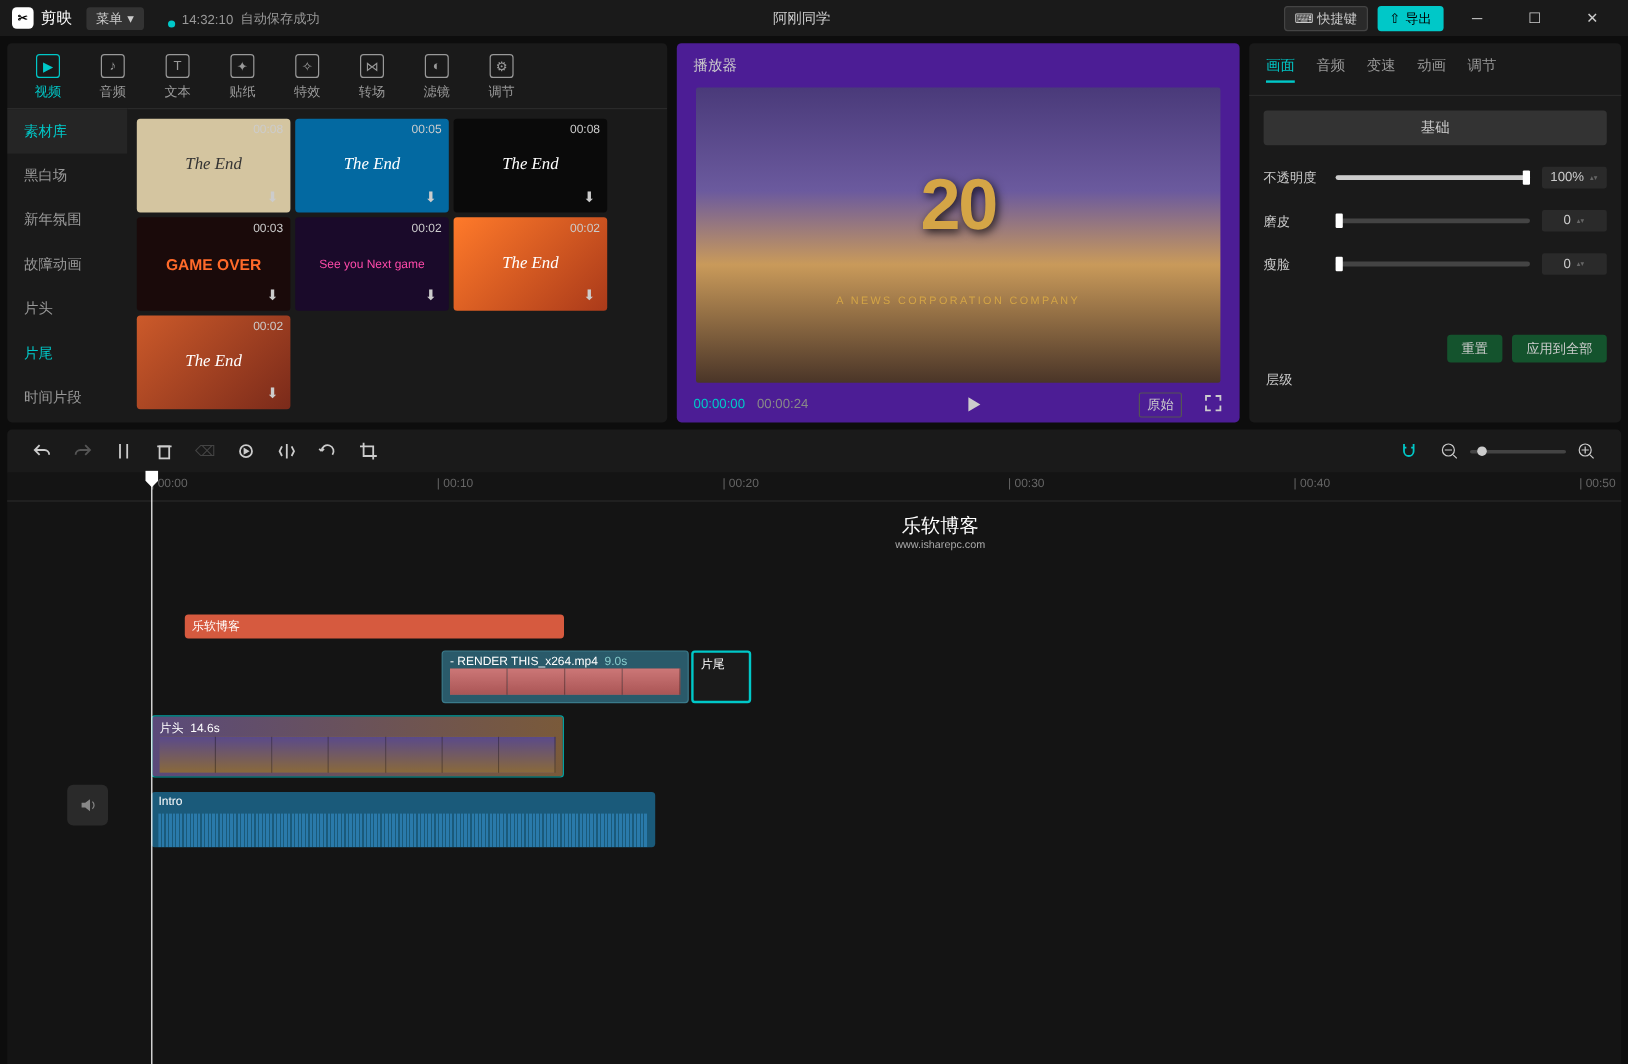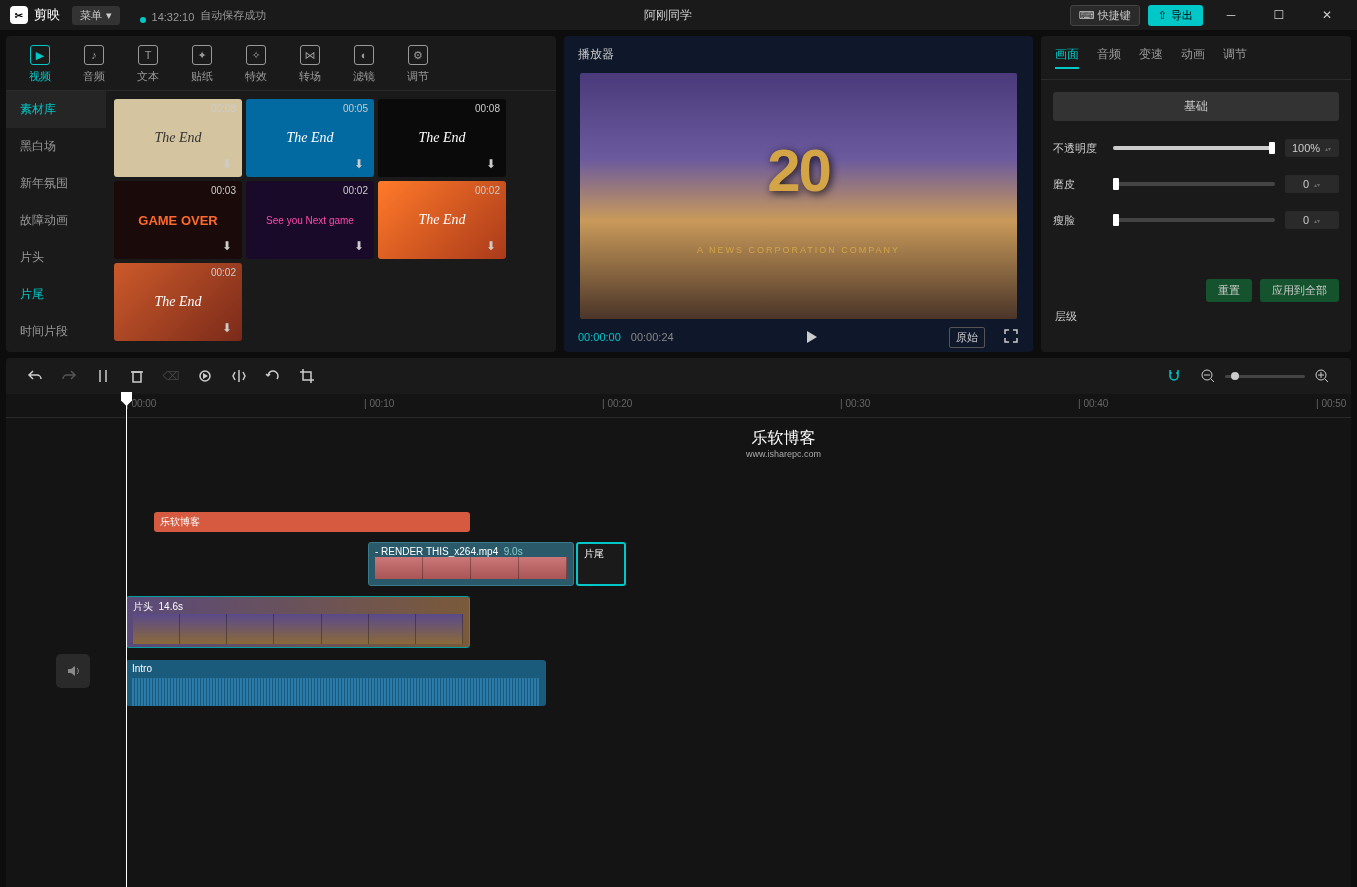--- a/index.html
+++ b/index.html
@@ -32,21 +32,21 @@
 .media-sidebar { width: 100px; border-top: 1px solid #2a2a2a; }
 .cat-item { padding: 10px 14px; color: #999; font-size: 12px; cursor: pointer; }
 .cat-item.active { color: #00c8c8; background: #252525; }
 .media-grid { flex: 1; padding: 8px; overflow-y: auto; display: flex; flex-wrap: wrap; gap: 4px; align-content: flex-start; border-top: 1px solid #2a2a2a; }
 .thumb { width: 128px; height: 78px; background: #2a2a2a; border-radius: 3px; position: relative; display: flex; align-items: center; justify-content: center; cursor: pointer; overflow:hidden; }
 .thumb-dur { position: absolute; top: 4px; right: 6px; font-size: 10px; color: #ccc; }
 .thumb-dl { position: absolute; bottom: 4px; right: 4px; width: 16px; height: 16px; color: #ccc; }
 .thumb-text { font-family: cursive; color: #fff; font-size: 14px; font-style: italic; }
 
 
-.preview-panel { flex: 1; background: #0f172a; border-radius: 4px; display: flex; flex-direction: column; }
+.preview-panel { flex: 1; background: #4c1d95; border-radius: 4px; display: flex; flex-direction: column; }
 .preview-header { padding: 10px 14px; color: #ccc; font-size: 12px; }
 .preview-area { flex: 1; display: flex; align-items: center; justify-content: center; padding: 0 16px; }
 .preview-video { width: 100%; aspect-ratio: 16/9; background: linear-gradient(180deg, #4a3a7a 0%, #6b5a9e 35%, #c99a5a 60%, #4a3528 100%); border-radius: 2px; display: flex; flex-direction:column; align-items: center; justify-content: center; position:relative; }
 .fox-logo { font-size: 60px; font-weight: 900; color: #d4a546; text-shadow: 2px 2px 8px rgba(0,0,0,0.8); letter-spacing: -2px; }
 .fox-sub { font-size:9px; color:#d4a546; letter-spacing:2px; margin-top:40px;}
 .preview-controls { display: flex; align-items: center; padding: 8px 14px; gap: 10px; }
 .timecode { color: #00c8c8; font-size: 11px; }
 .timecode-dur { color: #888; font-size: 11px; }
 .play-btn { flex:1; display:flex; justify-content:center; color: #ccc; cursor: pointer; }
 .aspect-btn { border: 1px solid #555; padding: 2px 6px; font-size: 11px; color: #ccc; border-radius: 2px; cursor: pointer; }

